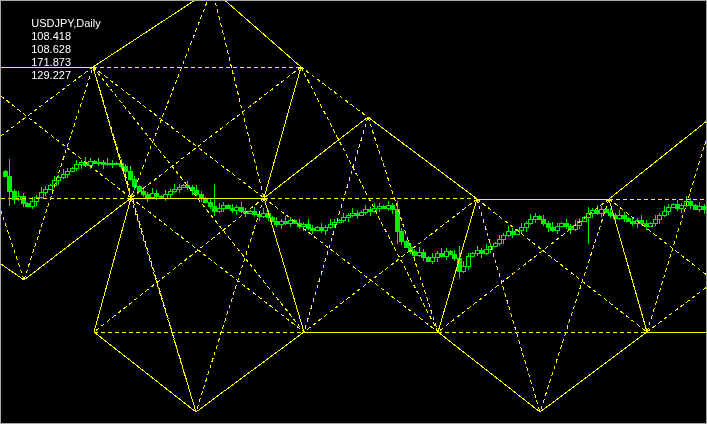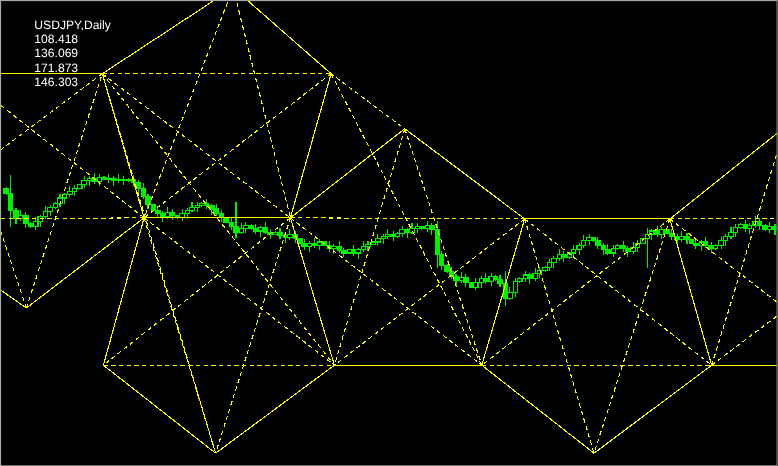--- a/index.html
+++ b/index.html
@@ -394,17 +394,17 @@
       <line x1="92" y1="66" x2="195" y2="411" stroke="#ffff00" stroke-width="1" shape-rendering="crispEdges" stroke-dasharray="4 3"></line>
       <line x1="0" y1="95" x2="130" y2="197" stroke="#ffff00" stroke-width="1" shape-rendering="crispEdges" stroke-dasharray="4 3"></line>
       <line x1="92" y1="66" x2="0" y2="135" stroke="#ffff00" stroke-width="1" shape-rendering="crispEdges" stroke-dasharray="4 3"></line>
       <line x1="608" y1="198" x2="707" y2="275" stroke="#ffff00" stroke-width="1" shape-rendering="crispEdges" stroke-dasharray="4 3"></line>
       <line x1="646" y1="331" x2="707" y2="133" stroke="#ffff00" stroke-width="1" shape-rendering="crispEdges" stroke-dasharray="4 3"></line>
       <line x1="646" y1="331" x2="707" y2="285" stroke="#ffff00" stroke-width="1" shape-rendering="crispEdges" stroke-dasharray="4 3"></line>
     </svg>
   <div class="ohlc-line" id="ohlc" style="color: rgb(255, 255, 255);">
     <span class="sym">USDJPY,Daily</span>
     <span class="val">108.418</span>
-    <span class="val">136.069</span>
+    <span class="val">108.628</span>
     <span class="val">171.873</span>
-    <span class="val">146.303</span>
+    <span class="val">129.227</span>
   </div>
 </div>
 
 </body></html>

